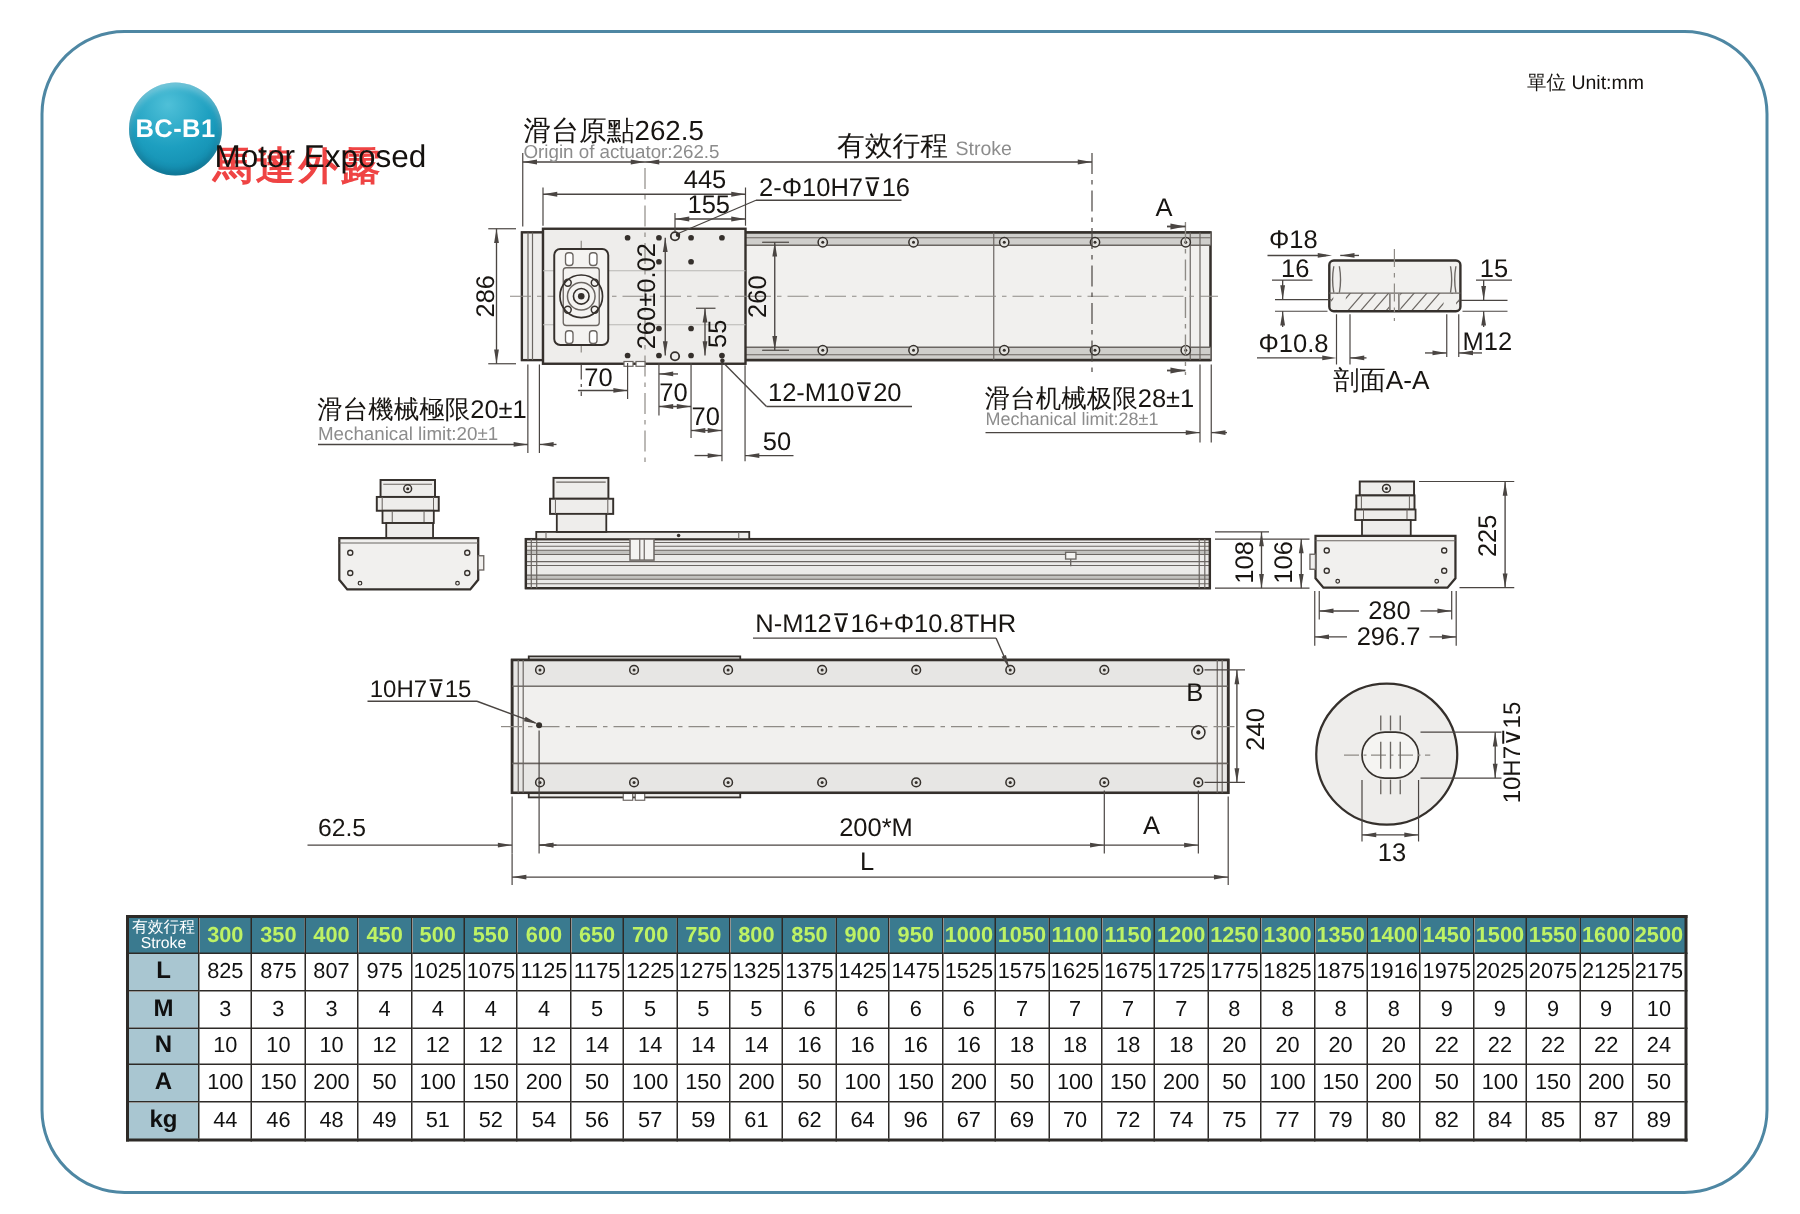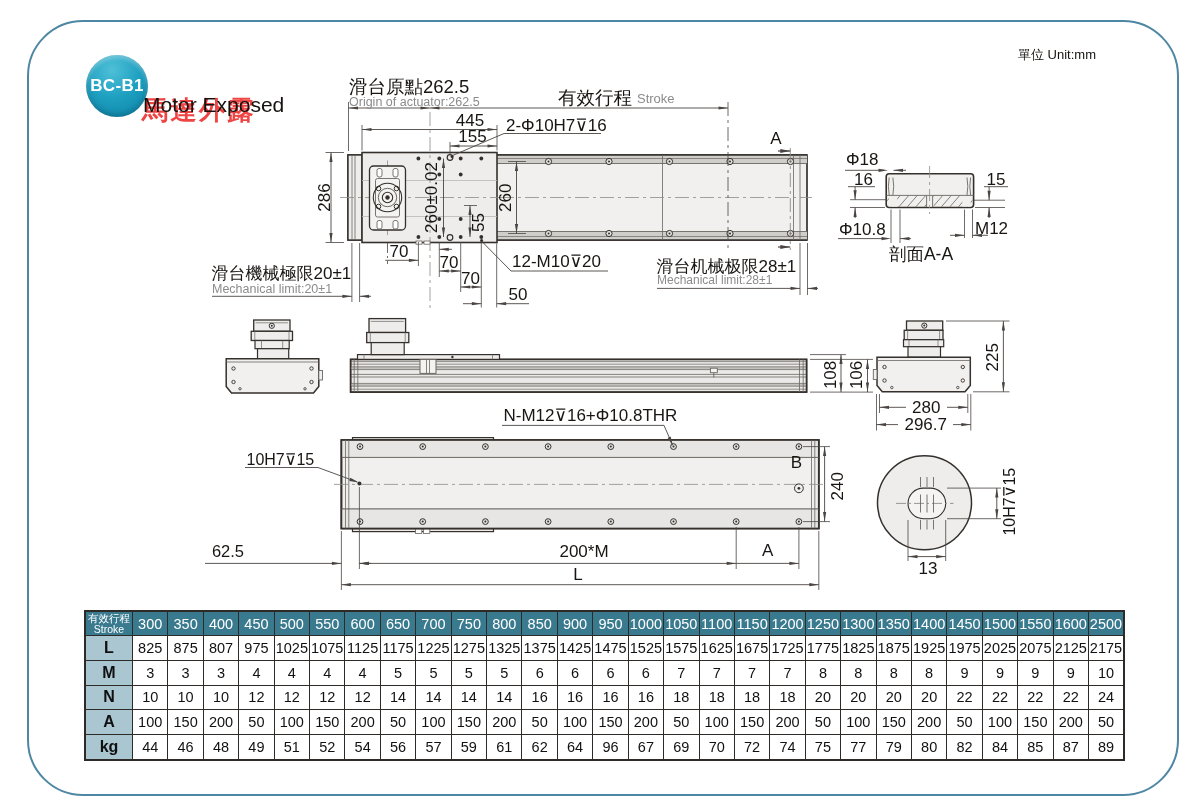--- a/index.html
+++ b/index.html
@@ -18,21 +18,21 @@
   svg{position:absolute;left:0;top:0;}
   .tblwrap{position:absolute;left:84px;top:610px;}
   table.stroke{border-collapse:collapse;table-layout:fixed;width:1041px;
                font-family:"Liberation Sans",sans-serif;}
   table.stroke th,table.stroke td{border:1px solid #2d2a27;text-align:center;
                padding:0;overflow:hidden;white-space:nowrap;}
   table.stroke{border:2px solid #2d2a27;}
   th.corner{width:46px;background:#3a7a8f;color:#fff;font-weight:normal;}
   th.corner .zh{font-size:10.5px;line-height:11px;}
   th.corner .en{font-size:10.5px;line-height:11px;}
-  th.shead{background:#3a7a8f;color:#ffffff;font-weight:normal;font-size:14.5px;height:23px;}
+  th.shead{background:#3a7a8f;color:#bef264;font-weight:bold;font-size:14.5px;height:23px;}
   th.rlabel{background:#a9c6d1;color:#101010;font-weight:bold;font-size:16px;height:23.8px;}
   td.val{background:#fff;color:#111;font-size:14.5px;}
 </style>
 </head>
 <body>
 
 <div class="frame"></div>
 <div class="badge">
     <span>BC-B1</span>
   </div>
@@ -561,21 +561,21 @@
           <td class="val">1425</td>
           <td class="val">1475</td>
           <td class="val">1525</td>
           <td class="val">1575</td>
           <td class="val">1625</td>
           <td class="val">1675</td>
           <td class="val">1725</td>
           <td class="val">1775</td>
           <td class="val">1825</td>
           <td class="val">1875</td>
-          <td class="val">1925</td>
+          <td class="val">1916</td>
           <td class="val">1975</td>
           <td class="val">2025</td>
           <td class="val">2075</td>
           <td class="val">2125</td>
           <td class="val">2175</td>
         </tr>
         <tr>
           <th class="rlabel">M</th>
           <td class="val">3</td>
           <td class="val">3</td>

